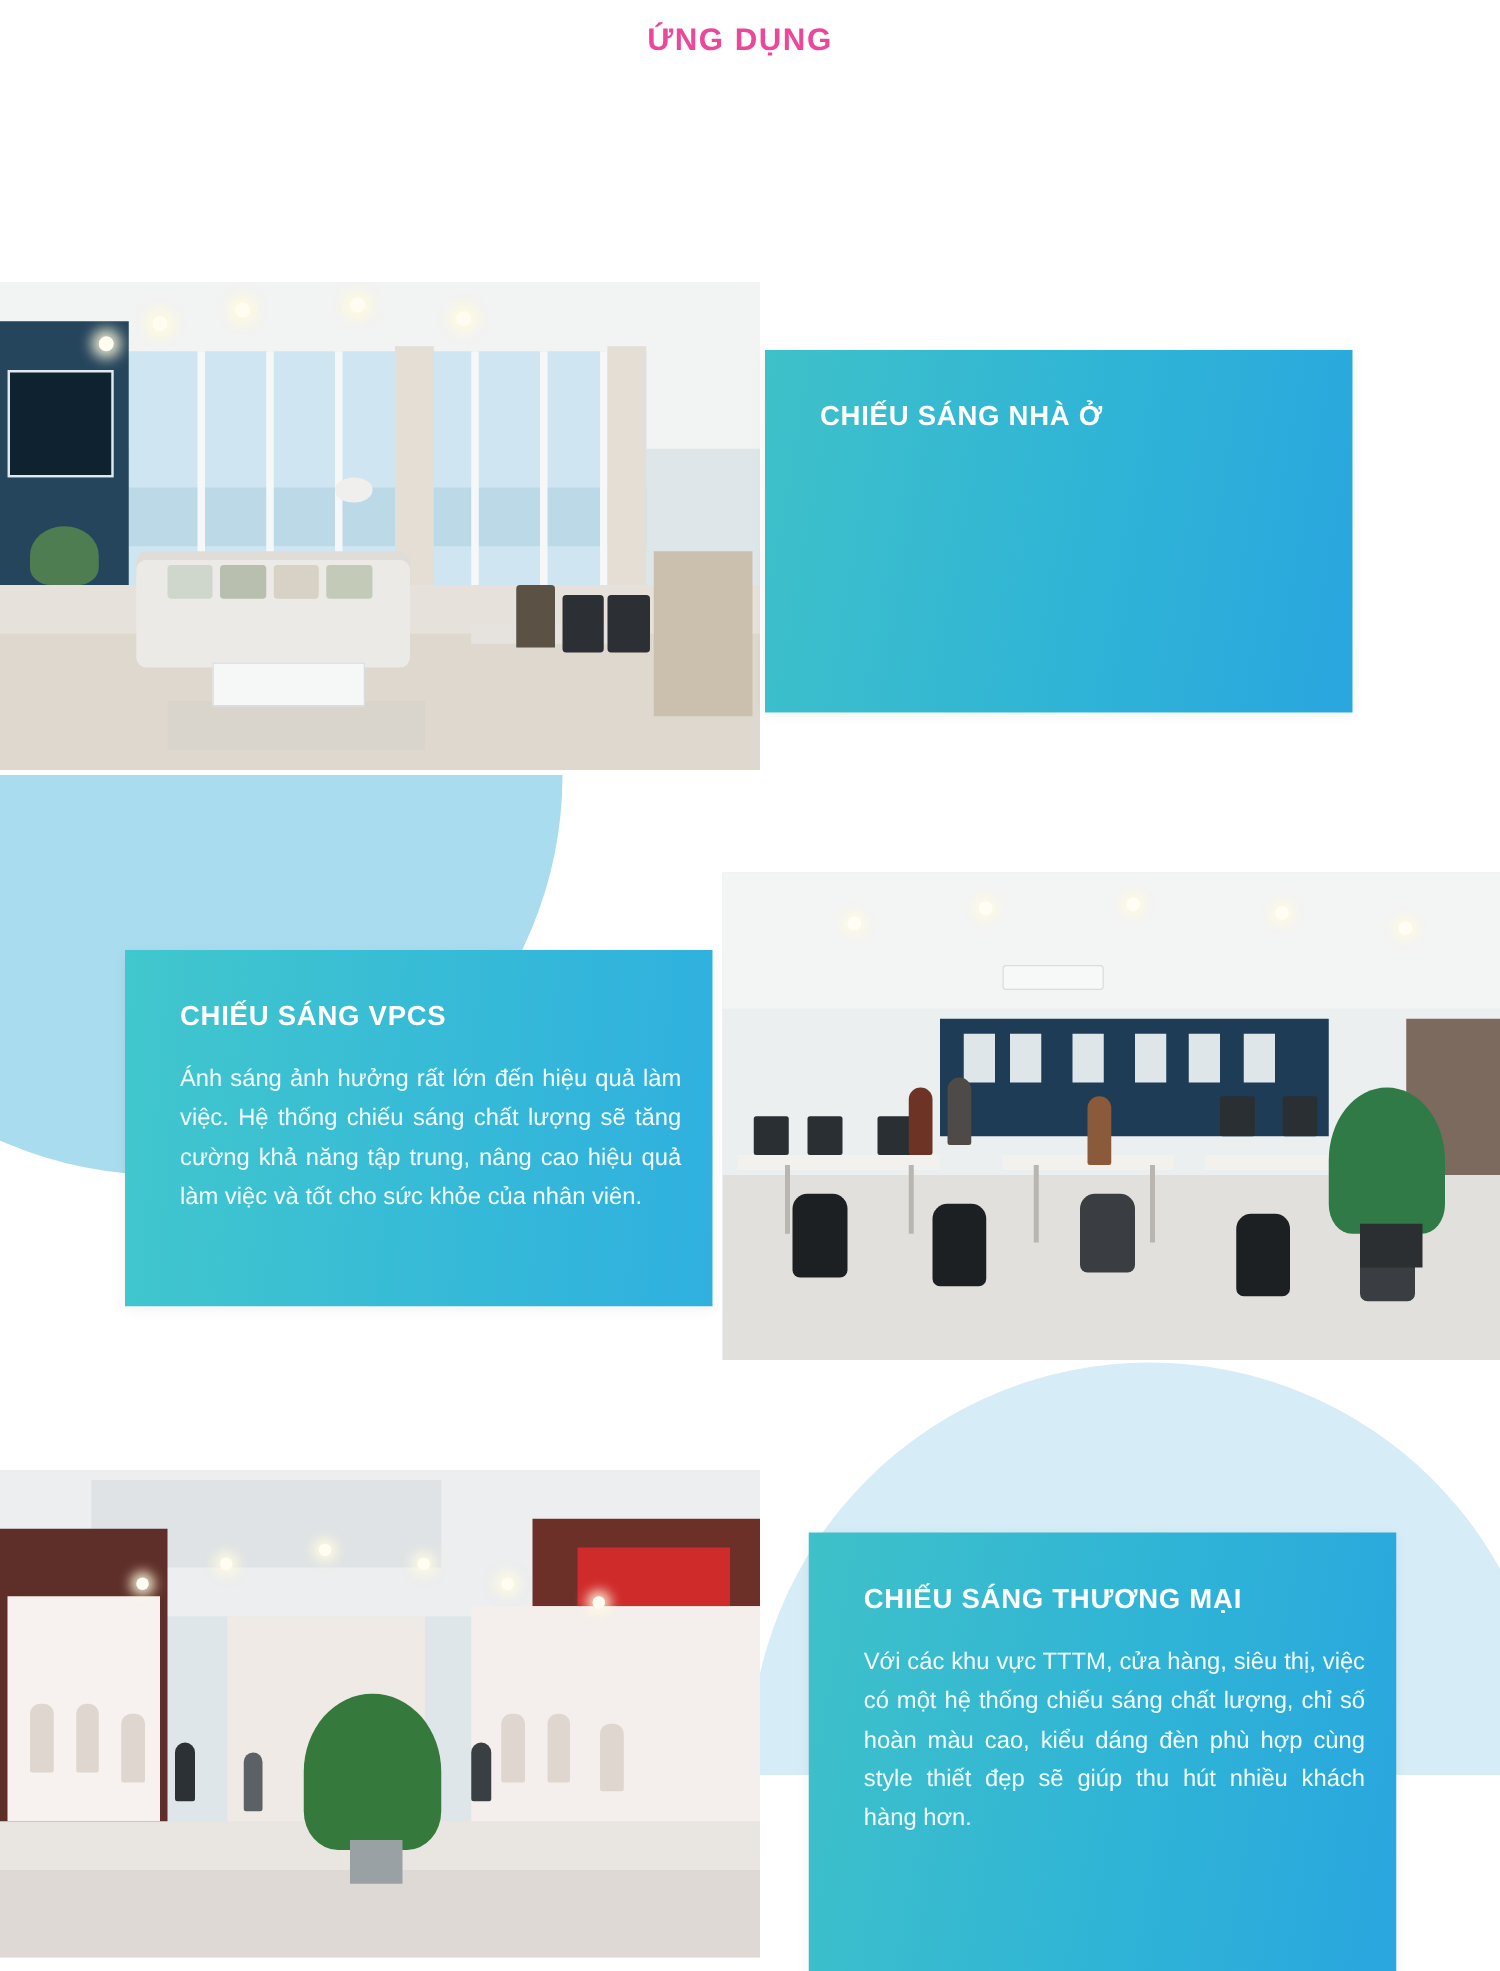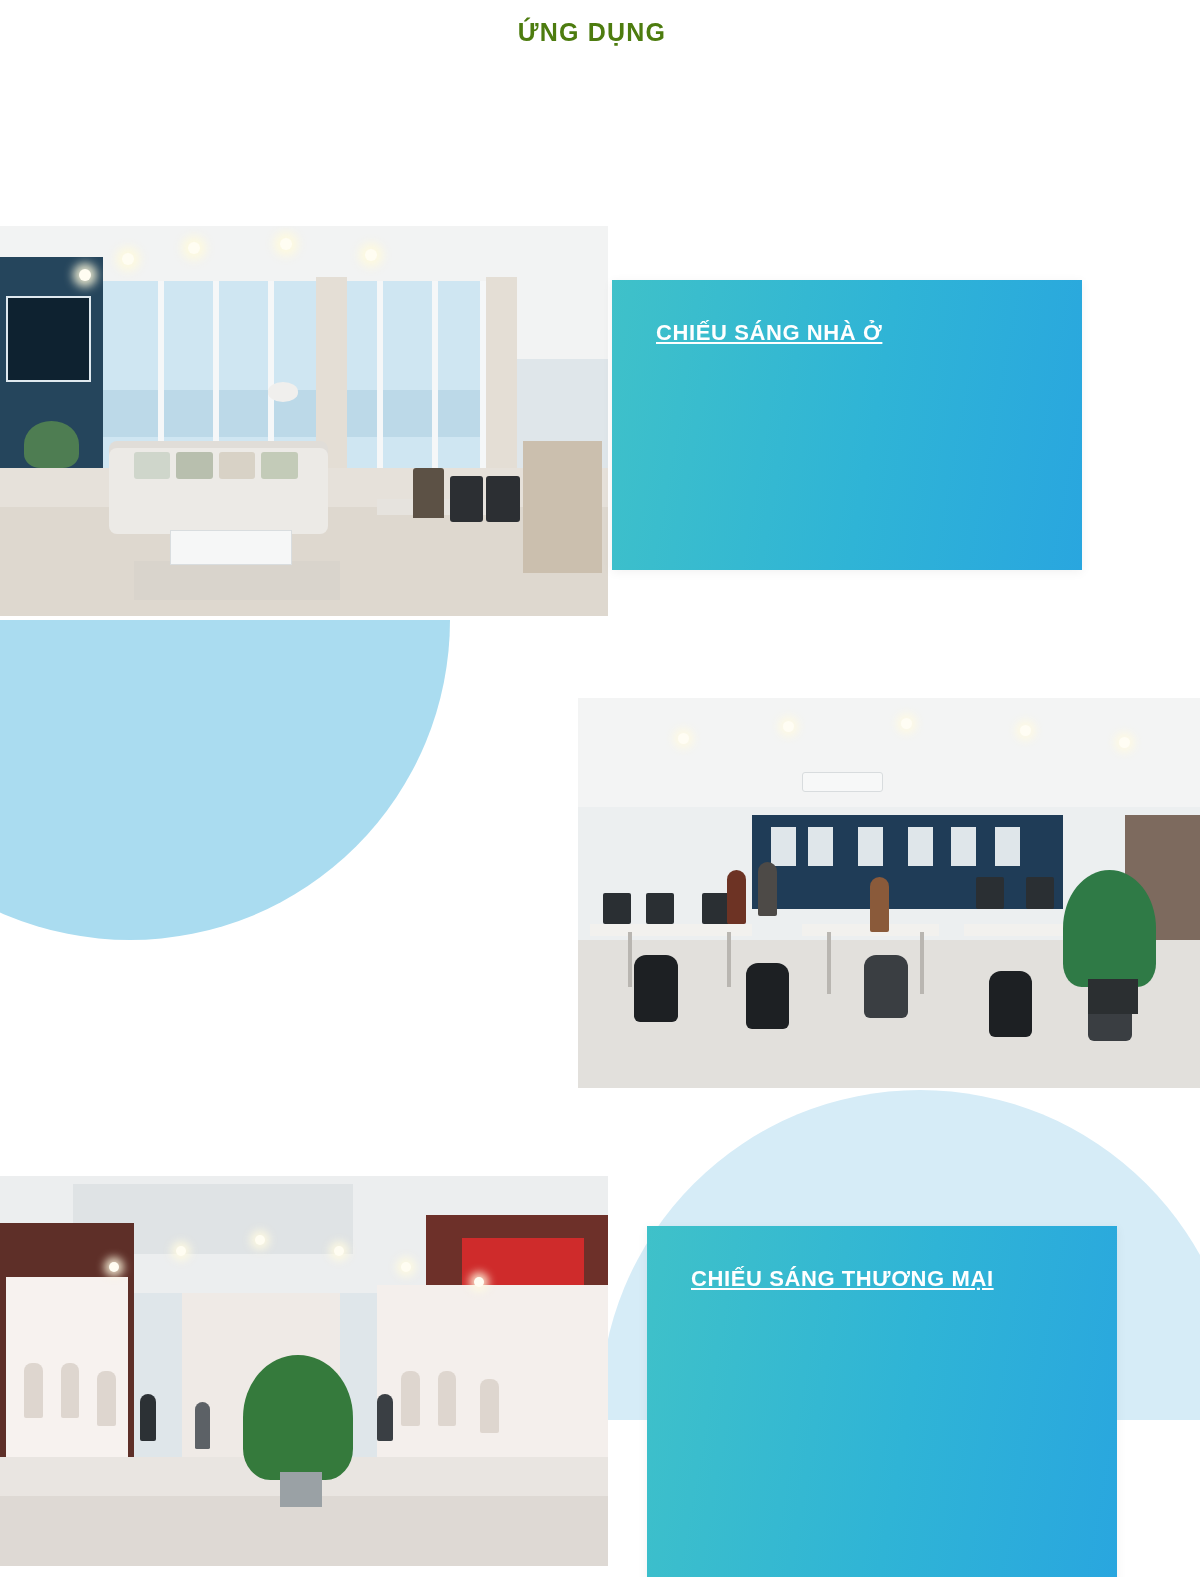--- a/index.html
+++ b/index.html
@@ -20,21 +20,21 @@
   .header {
     position: absolute;
     top: 0; left: 0; width: 1200px;
     text-align: center;
     padding-top: 18px;
   }
   .header-title {
     font-size: 25px;
     font-weight: bold;
     letter-spacing: 1.2px;
-    color: #4d7c0f;
+    color: #ec4899;
     margin: 0 16px 18px 0;
   }
   .header-sub {
     font-size: 19px;
     line-height: 1.55;
     color: #3f4448;
     width: 760px;
     margin: 0 auto;
     font-weight: 400;
   }
@@ -67,21 +67,20 @@
     overflow: hidden;
     background: #dfe6ea;
   }
   .photo .sky { position: absolute; }
 
   .card {
     position: absolute;
     padding: 40px 25px 38px 44px;
     color: #ffffff;
     box-shadow: 0 2px 10px rgba(0,0,0,0.06);
-    text-decoration: underline;
   }
   .card.grad-a { background: linear-gradient(100deg, #3fc1c9 0%, #2fb4d6 55%, #29a6df 100%); }
   .card.grad-b { background: linear-gradient(95deg, #41c7cd 0%, #35b9d8 60%, #2fb0e0 100%); }
   .card-title {
     font-size: 22px;
     font-weight: bold;
     letter-spacing: 0.6px;
     margin: 0 0 22px 0;
     color: #ffffff;
   }
@@ -214,20 +213,24 @@
     <div class="sky lr-downlight" style="left:31%;top:4%"></div>
     <div class="sky lr-downlight" style="left:46%;top:3%"></div>
     <div class="sky lr-downlight" style="left:60%;top:6%"></div>
     <div class="sky lr-downlight" style="left:13%;top:11%"></div>
   </div>
 
   <div class="card grad-a s1-card">
     <h2 class="card-title">CHIẾU SÁNG NHÀ Ở</h2>
   </div>
 
+  <div class="card grad-b s2-card">
+    <h2 class="card-title">CHIẾU SÁNG VPCS</h2>
+    <p class="card-text">Ánh sáng ảnh hưởng rất lớn đến hiệu quả làm việc. Hệ thống chiếu sáng chất lượng sẽ tăng cường khả năng tập trung, nâng cao hiệu quả làm việc và tốt cho sức khỏe của nhân viên.</p>
+  </div>
 
   <div class="photo s2-photo">
     <div class="sky of-ceiling"></div>
     <div class="sky of-wall"></div>
     <div class="sky of-backwall"></div>
     <div class="sky of-pic" style="left:31%"></div>
     <div class="sky of-pic" style="left:37%"></div>
     <div class="sky of-pic" style="left:45%"></div>
     <div class="sky of-pic" style="left:53%"></div>
     <div class="sky of-pic" style="left:60%"></div>
@@ -289,15 +292,16 @@
     <div class="sky ml-downlight" style="left:18%;top:22%"></div>
     <div class="sky ml-downlight" style="left:29%;top:18%"></div>
     <div class="sky ml-downlight" style="left:42%;top:15%"></div>
     <div class="sky ml-downlight" style="left:55%;top:18%"></div>
     <div class="sky ml-downlight" style="left:66%;top:22%"></div>
     <div class="sky ml-downlight" style="left:78%;top:26%"></div>
   </div>
 
   <div class="card grad-a s3-card">
     <h2 class="card-title">CHIẾU SÁNG THƯƠNG MẠI</h2>
+    <p class="card-text">Với các khu vực TTTM, cửa hàng, siêu thị, việc có một hệ thống chiếu sáng chất lượng, chỉ số hoàn màu cao, kiểu dáng đèn phù hợp cùng style thiết đẹp sẽ giúp thu hút nhiều khách hàng hơn.</p>
   </div>
 
 </div>
 
 </body></html>

